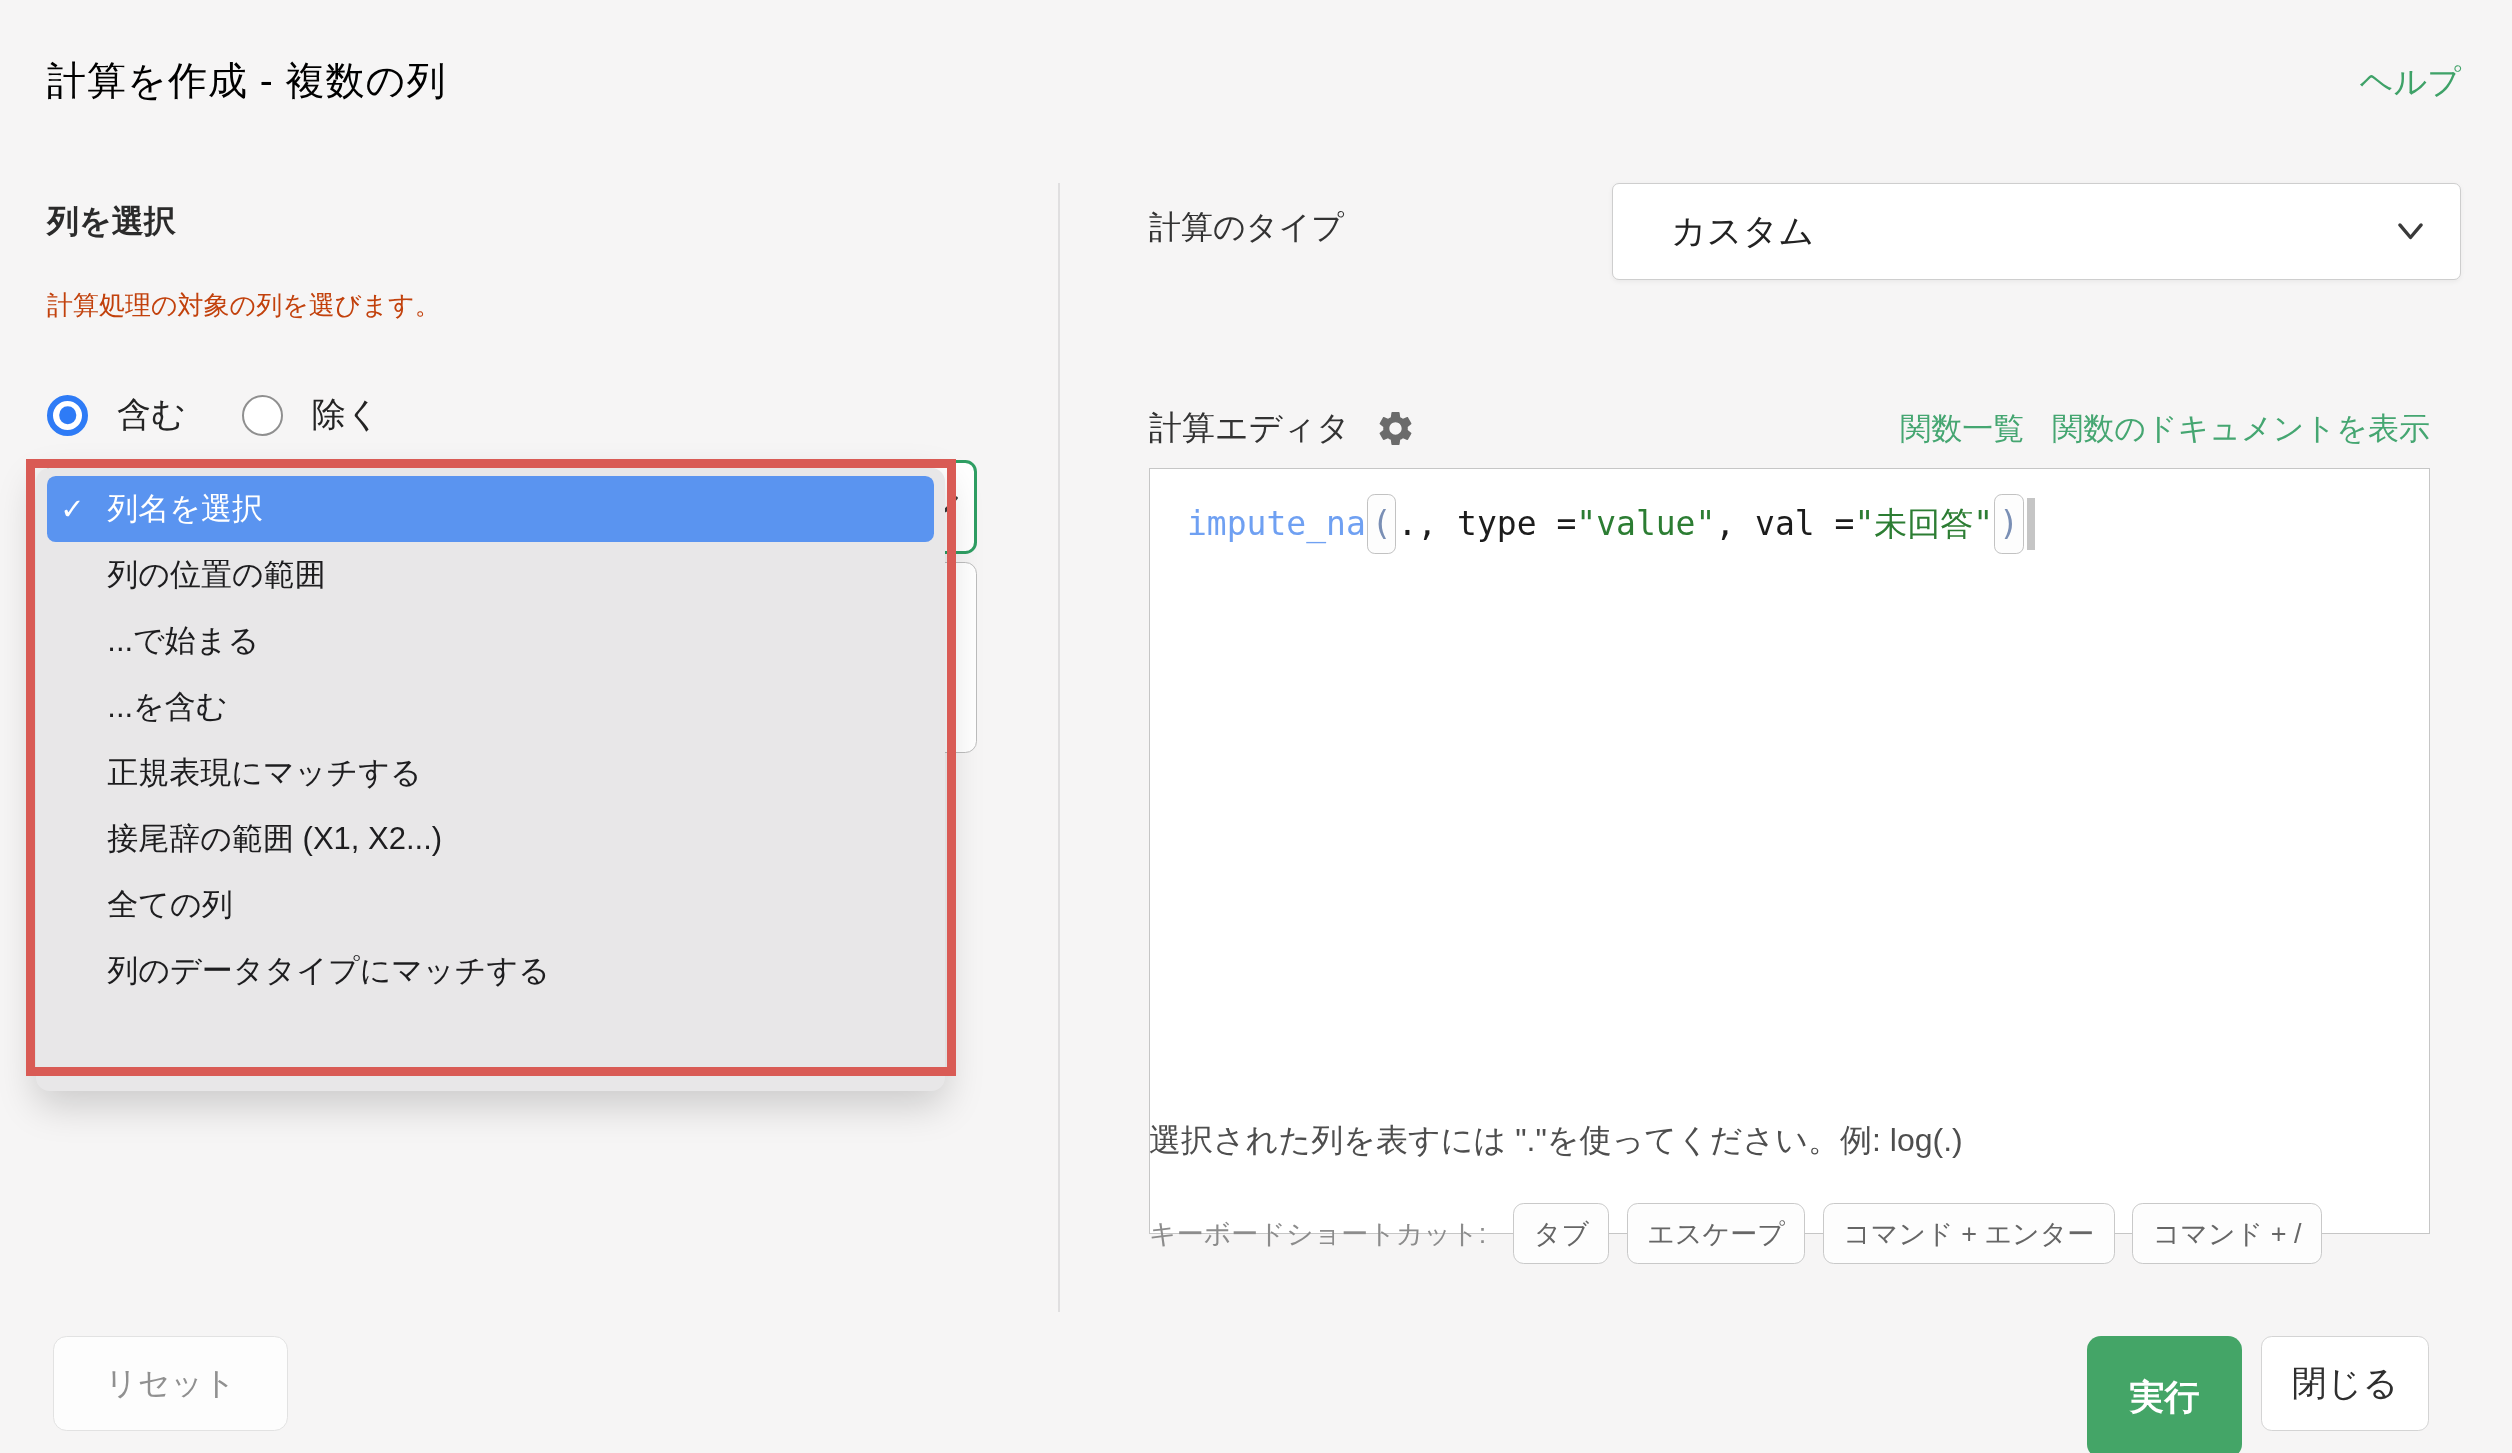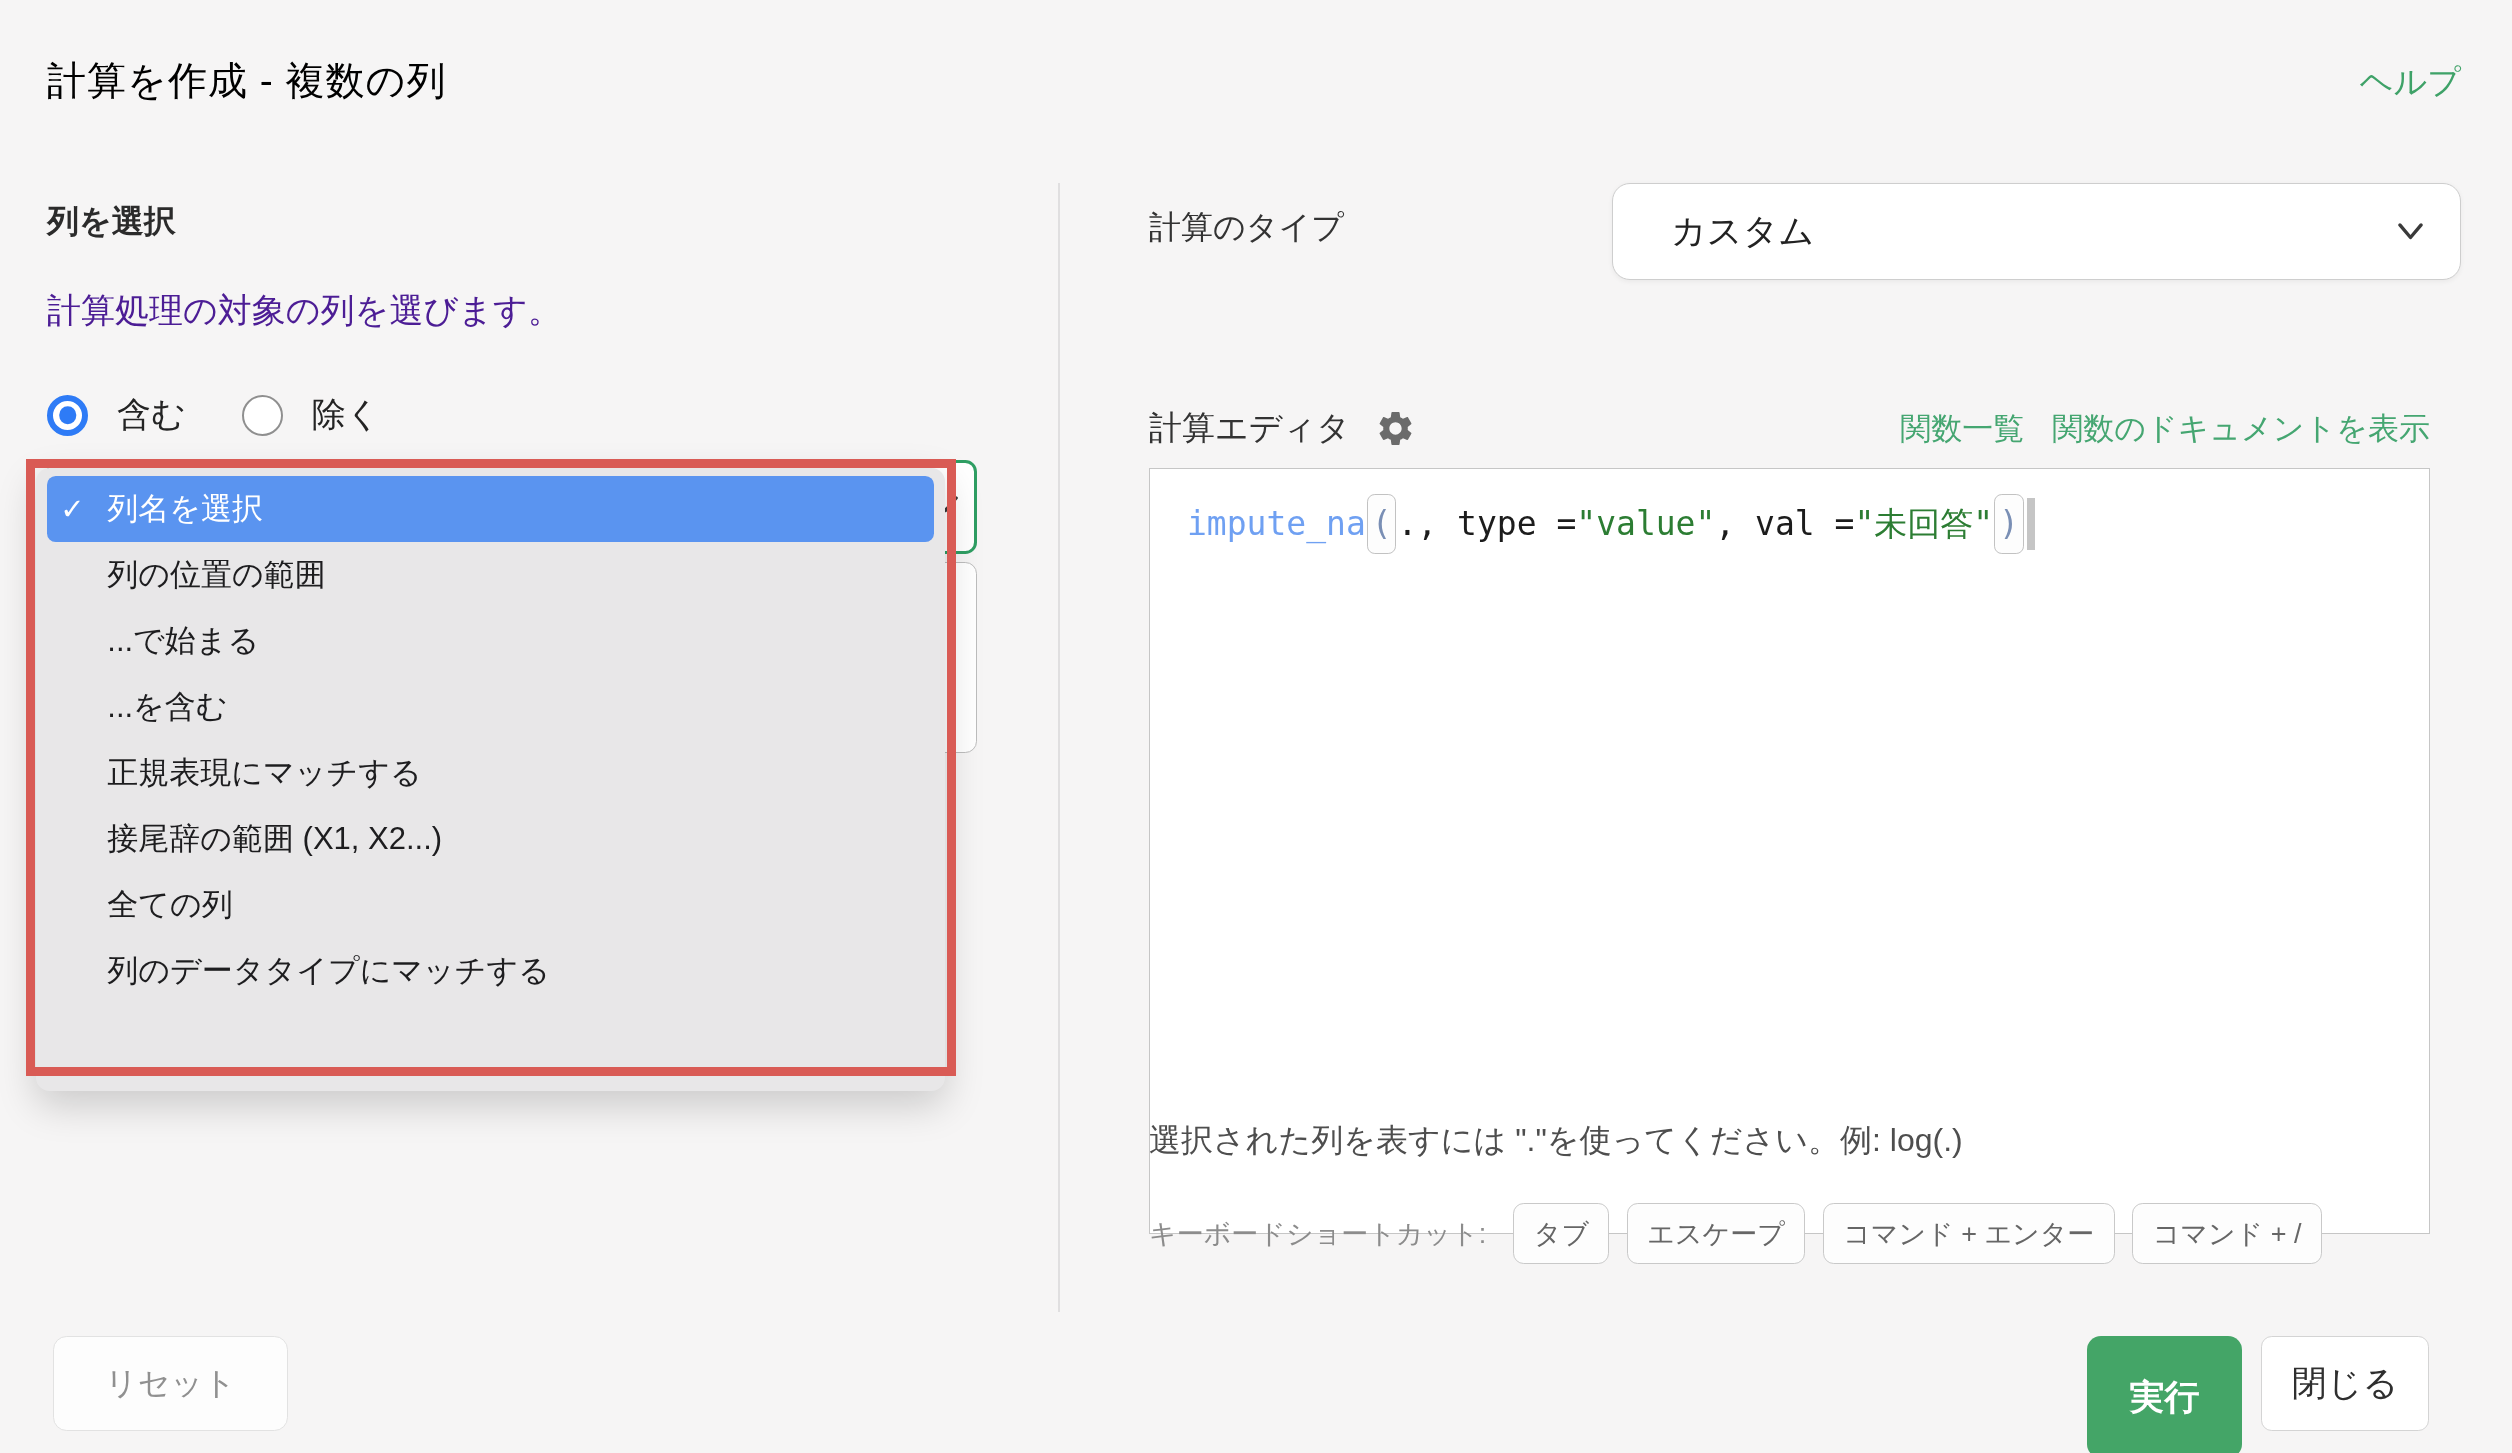--- a/index.html
+++ b/index.html
@@ -15,21 +15,21 @@
 
   
   .title { left: 47px; top: 54px; font-size: 39px; color: #000000; letter-spacing: 1px; }
   .help-link { right: 51px; top: 60px; font-size: 33px; color: #3fa268; cursor: pointer; }
 
   
   .v-divider { left: 1058px; top: 183px; width: 1.9px; height: 1129px; background: #e0dfe0; }
 
   
   .section-title { left: 47px; top: 200px; font-size: 32px; font-weight: bold; color: #2b2b2b; }
-  .section-desc  { left: 47px; top: 288px; font-size: 34px; color: #4c1d95; }
+  .section-desc  { left: 47px; top: 288px; font-size: 26px; color: #c2410c; }
 
   .radio-group { left: 47px; top: 392px; display: flex; align-items: flex-end; gap: 56px; }
   .radio-opt { display: flex; align-items: center; gap: 29px; cursor: pointer; }
   .radio-circle { width: 41px; height: 41px; border-radius: 50%; background: #fff; position: relative; }
   .radio-circle.on { border: 6.8px solid #2e7bf6; }
   .radio-circle.on::after {
     content: ""; position: absolute; left: 50%; top: 50%;
     width: 17.5px; height: 17.5px; border-radius: 50%; background: #2e7bf6;
     transform: translate(-50%, -50%);
   }
@@ -68,21 +68,21 @@
   
   .annotation {
     left: 26px; top: 459px; width: 930px; height: 617px;
     border: 9.7px solid #d95b55; z-index: 3; pointer-events: none;
   }
 
   
   .calc-type-label { left: 1149px; top: 206px; font-size: 32px; color: #333; }
   .calc-type-select {
     left: 1612px; top: 183px; width: 849px; height: 97px;
-    background: #fff; border: 1.9px solid #cecece; border-radius: 18px;
+    background: #fff; border: 1.9px solid #cecece; border-radius: 7px;
     box-shadow: 0 1.9px 4.9px rgba(0,0,0,0.05);
     display: flex; align-items: center; padding: 0 35px 0 58px; cursor: pointer;
   }
   .calc-type-select .value { font-size: 35px; color: #222; flex: 1; }
 
   .editor-row { left: 1149px; top: 406px; width: 1281px; display: flex; align-items: center; }
   .editor-label { font-size: 33px; color: #333; }
   .gear { margin-left: 25px; cursor: pointer; line-height: 0; }
   .editor-links { margin-left: auto; display: flex; gap: 28px; }
   .editor-links .lnk { font-size: 31px; color: #45a671; cursor: pointer; white-space: nowrap; }

